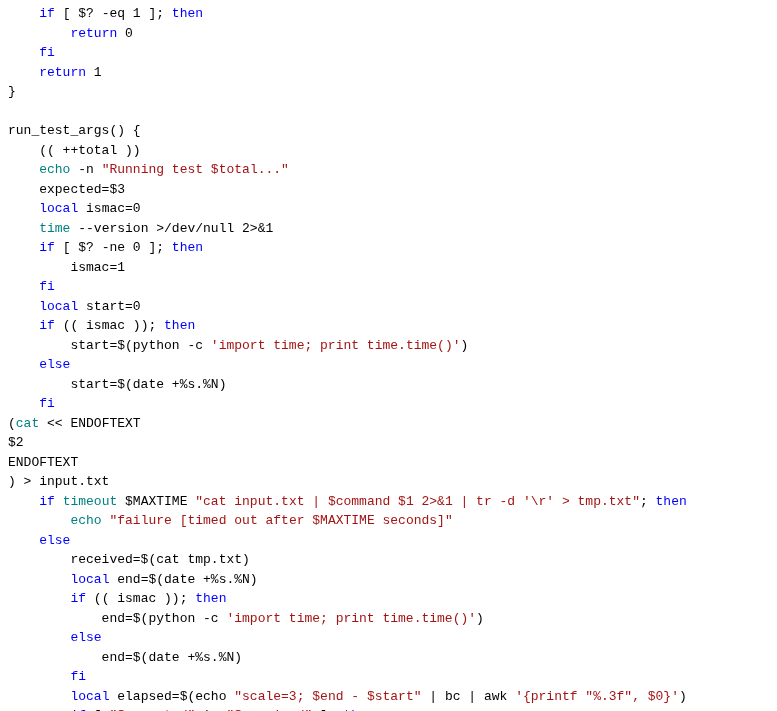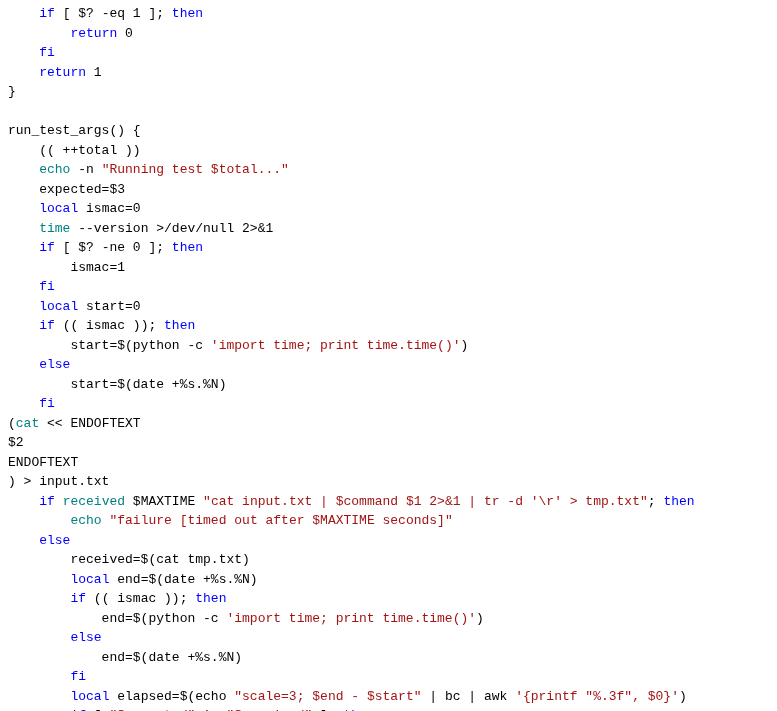--- a/index.html
+++ b/index.html
@@ -42,21 +42,21 @@
     <span class="kw">local</span> start=0
     <span class="kw">if</span> (( ismac )); <span class="kw">then</span>
         start=$(python -c <span class="string">'import time; print time.time()'</span>)
     <span class="kw">else</span>
         start=$(date +%s.%N)
     <span class="kw">fi</span>
 (<span class="builtin">cat</span> &lt;&lt; ENDOFTEXT
 $2
 ENDOFTEXT
 ) &gt; input.txt
-    <span class="kw">if</span> <span class="builtin">received</span> $MAXTIME <span class="string">"cat input.txt | $command $1 2&gt;&amp;1 | tr -d '\r' &gt; tmp.txt"</span>; <span class="kw">then</span>
+    <span class="kw">if</span> <span class="builtin">timeout</span> $MAXTIME <span class="string">"cat input.txt | $command $1 2&gt;&amp;1 | tr -d '\r' &gt; tmp.txt"</span>; <span class="kw">then</span>
         <span class="builtin">echo</span> <span class="string">"failure [timed out after $MAXTIME seconds]"</span>
     <span class="kw">else</span>
         received=$(cat tmp.txt)
         <span class="kw">local</span> end=$(date +%s.%N)
         <span class="kw">if</span> (( ismac )); <span class="kw">then</span>
             end=$(python -c <span class="string">'import time; print time.time()'</span>)
         <span class="kw">else</span>
             end=$(date +%s.%N)
         <span class="kw">fi</span>
         <span class="kw">local</span> elapsed=$(echo <span class="string">"scale=3; $end - $start"</span> | bc | awk <span class="string">'{printf "%.3f", $0}'</span>)

